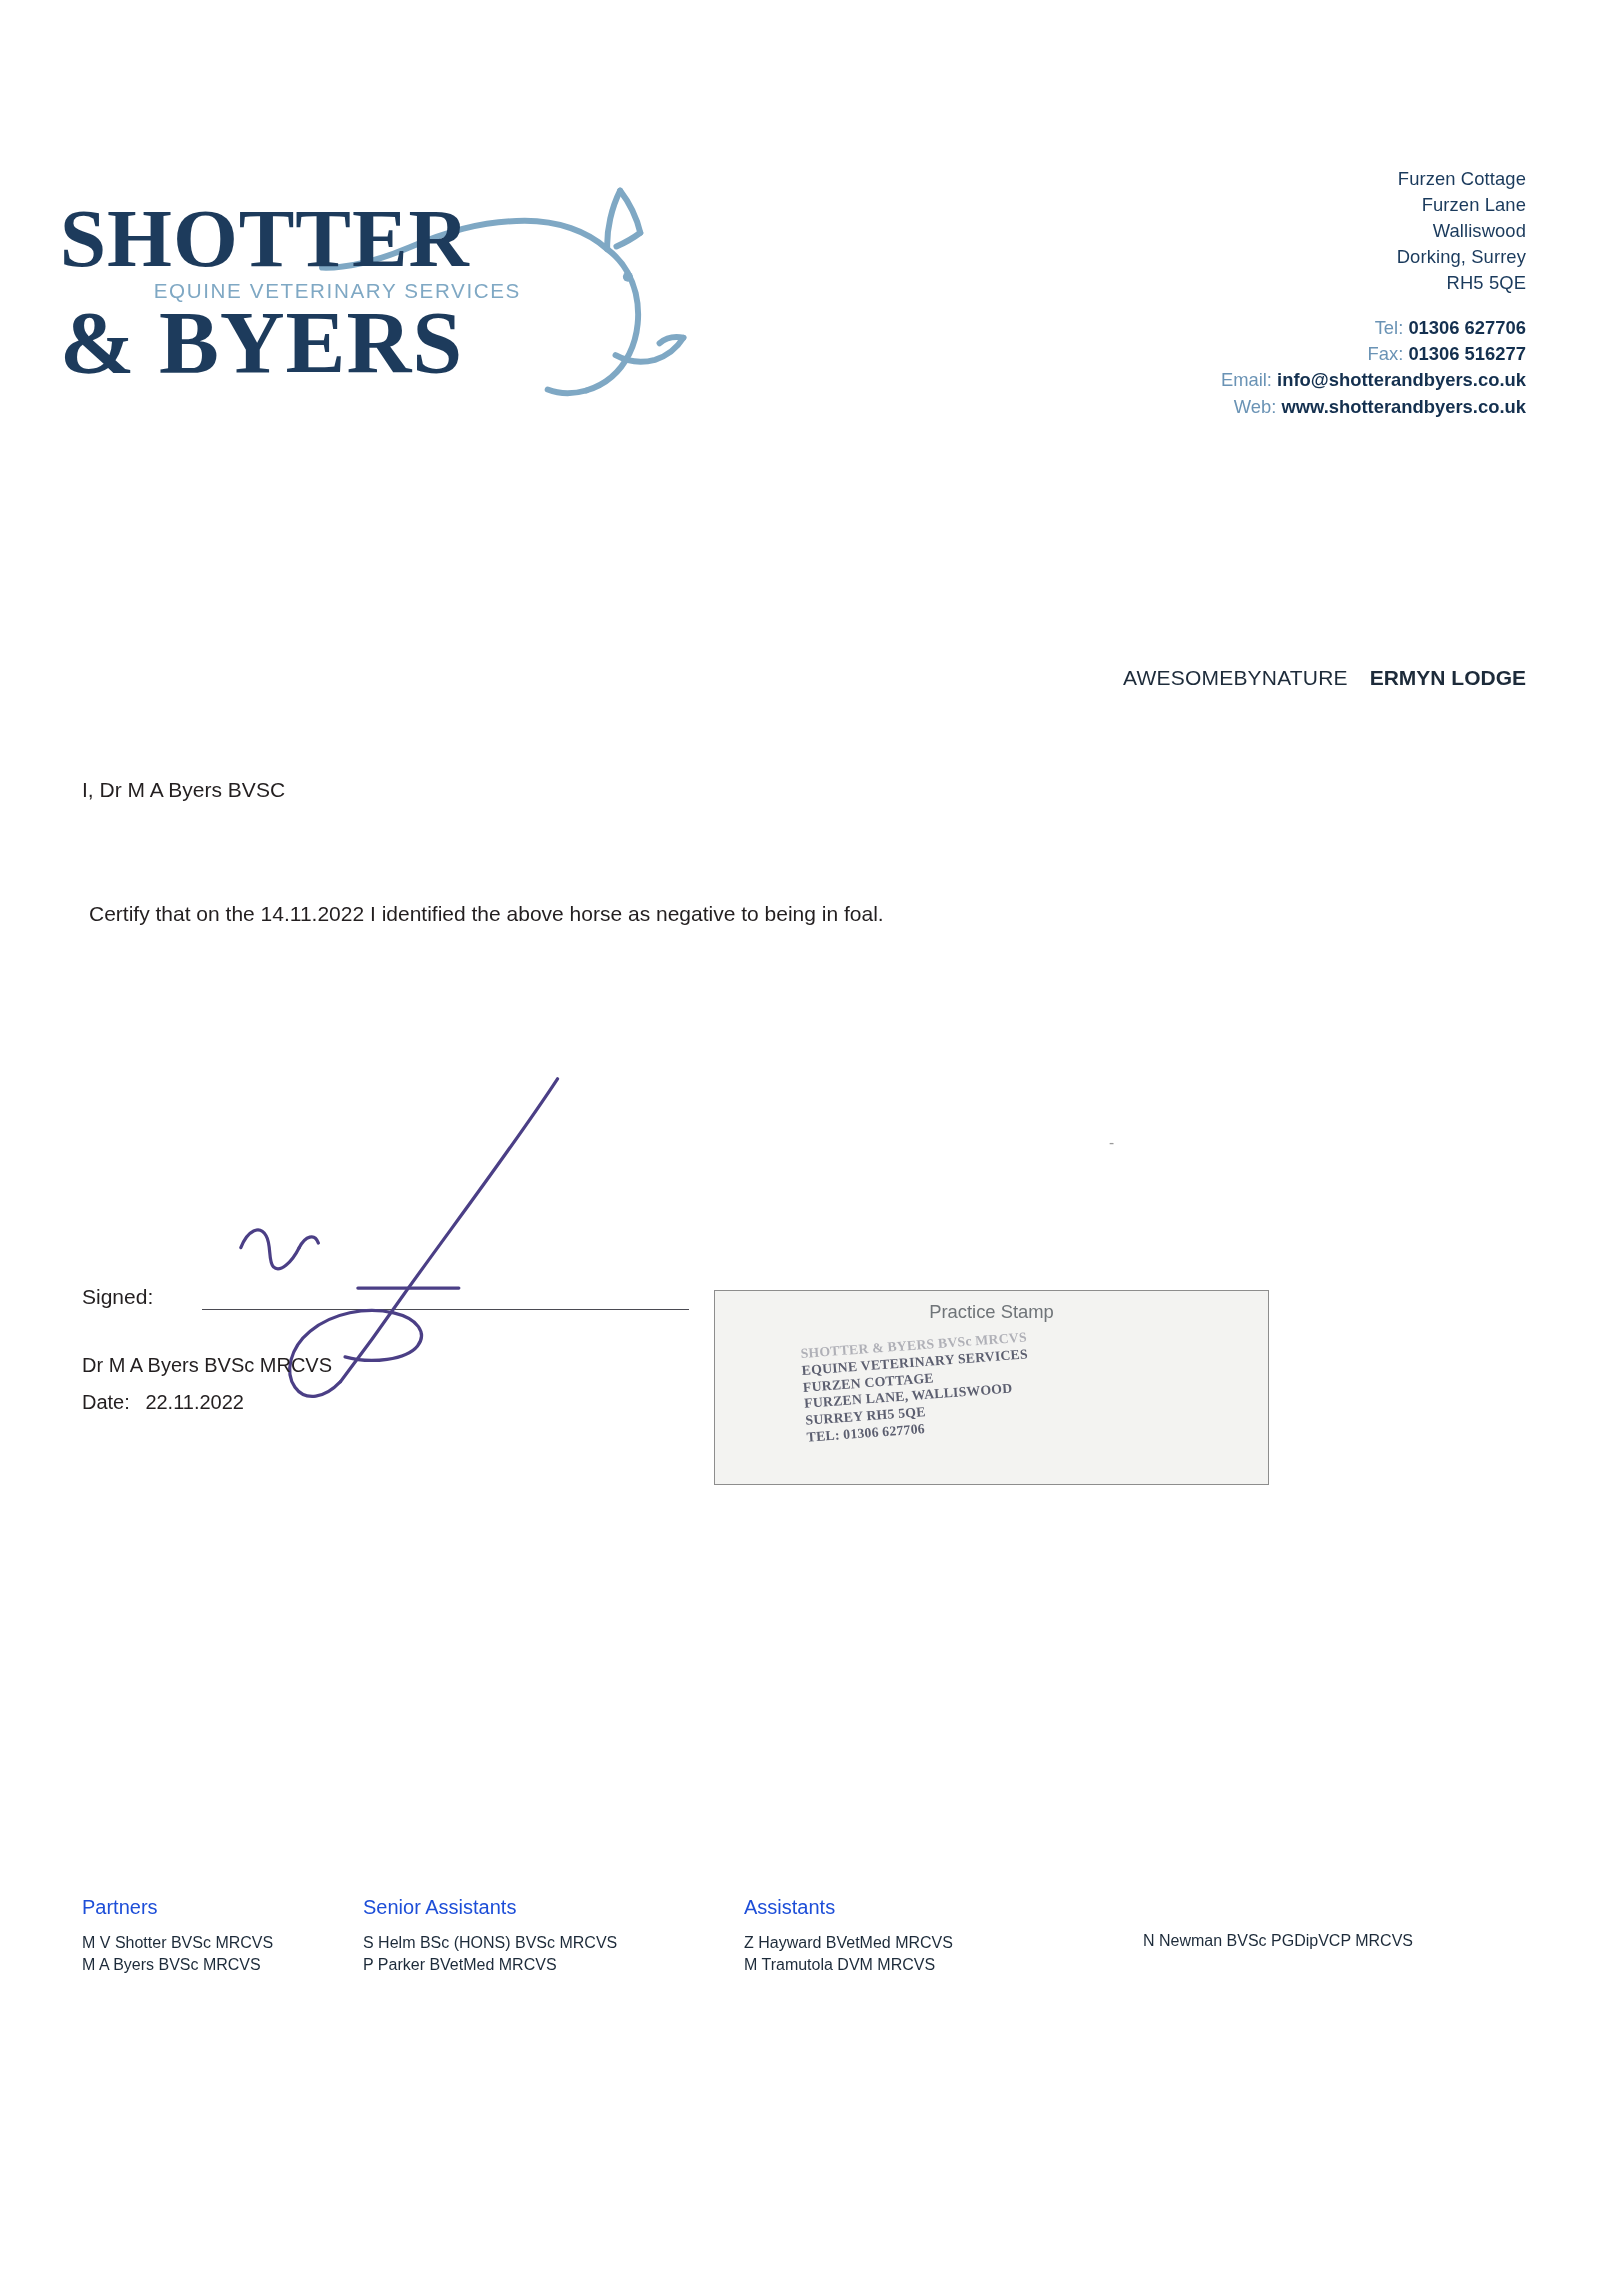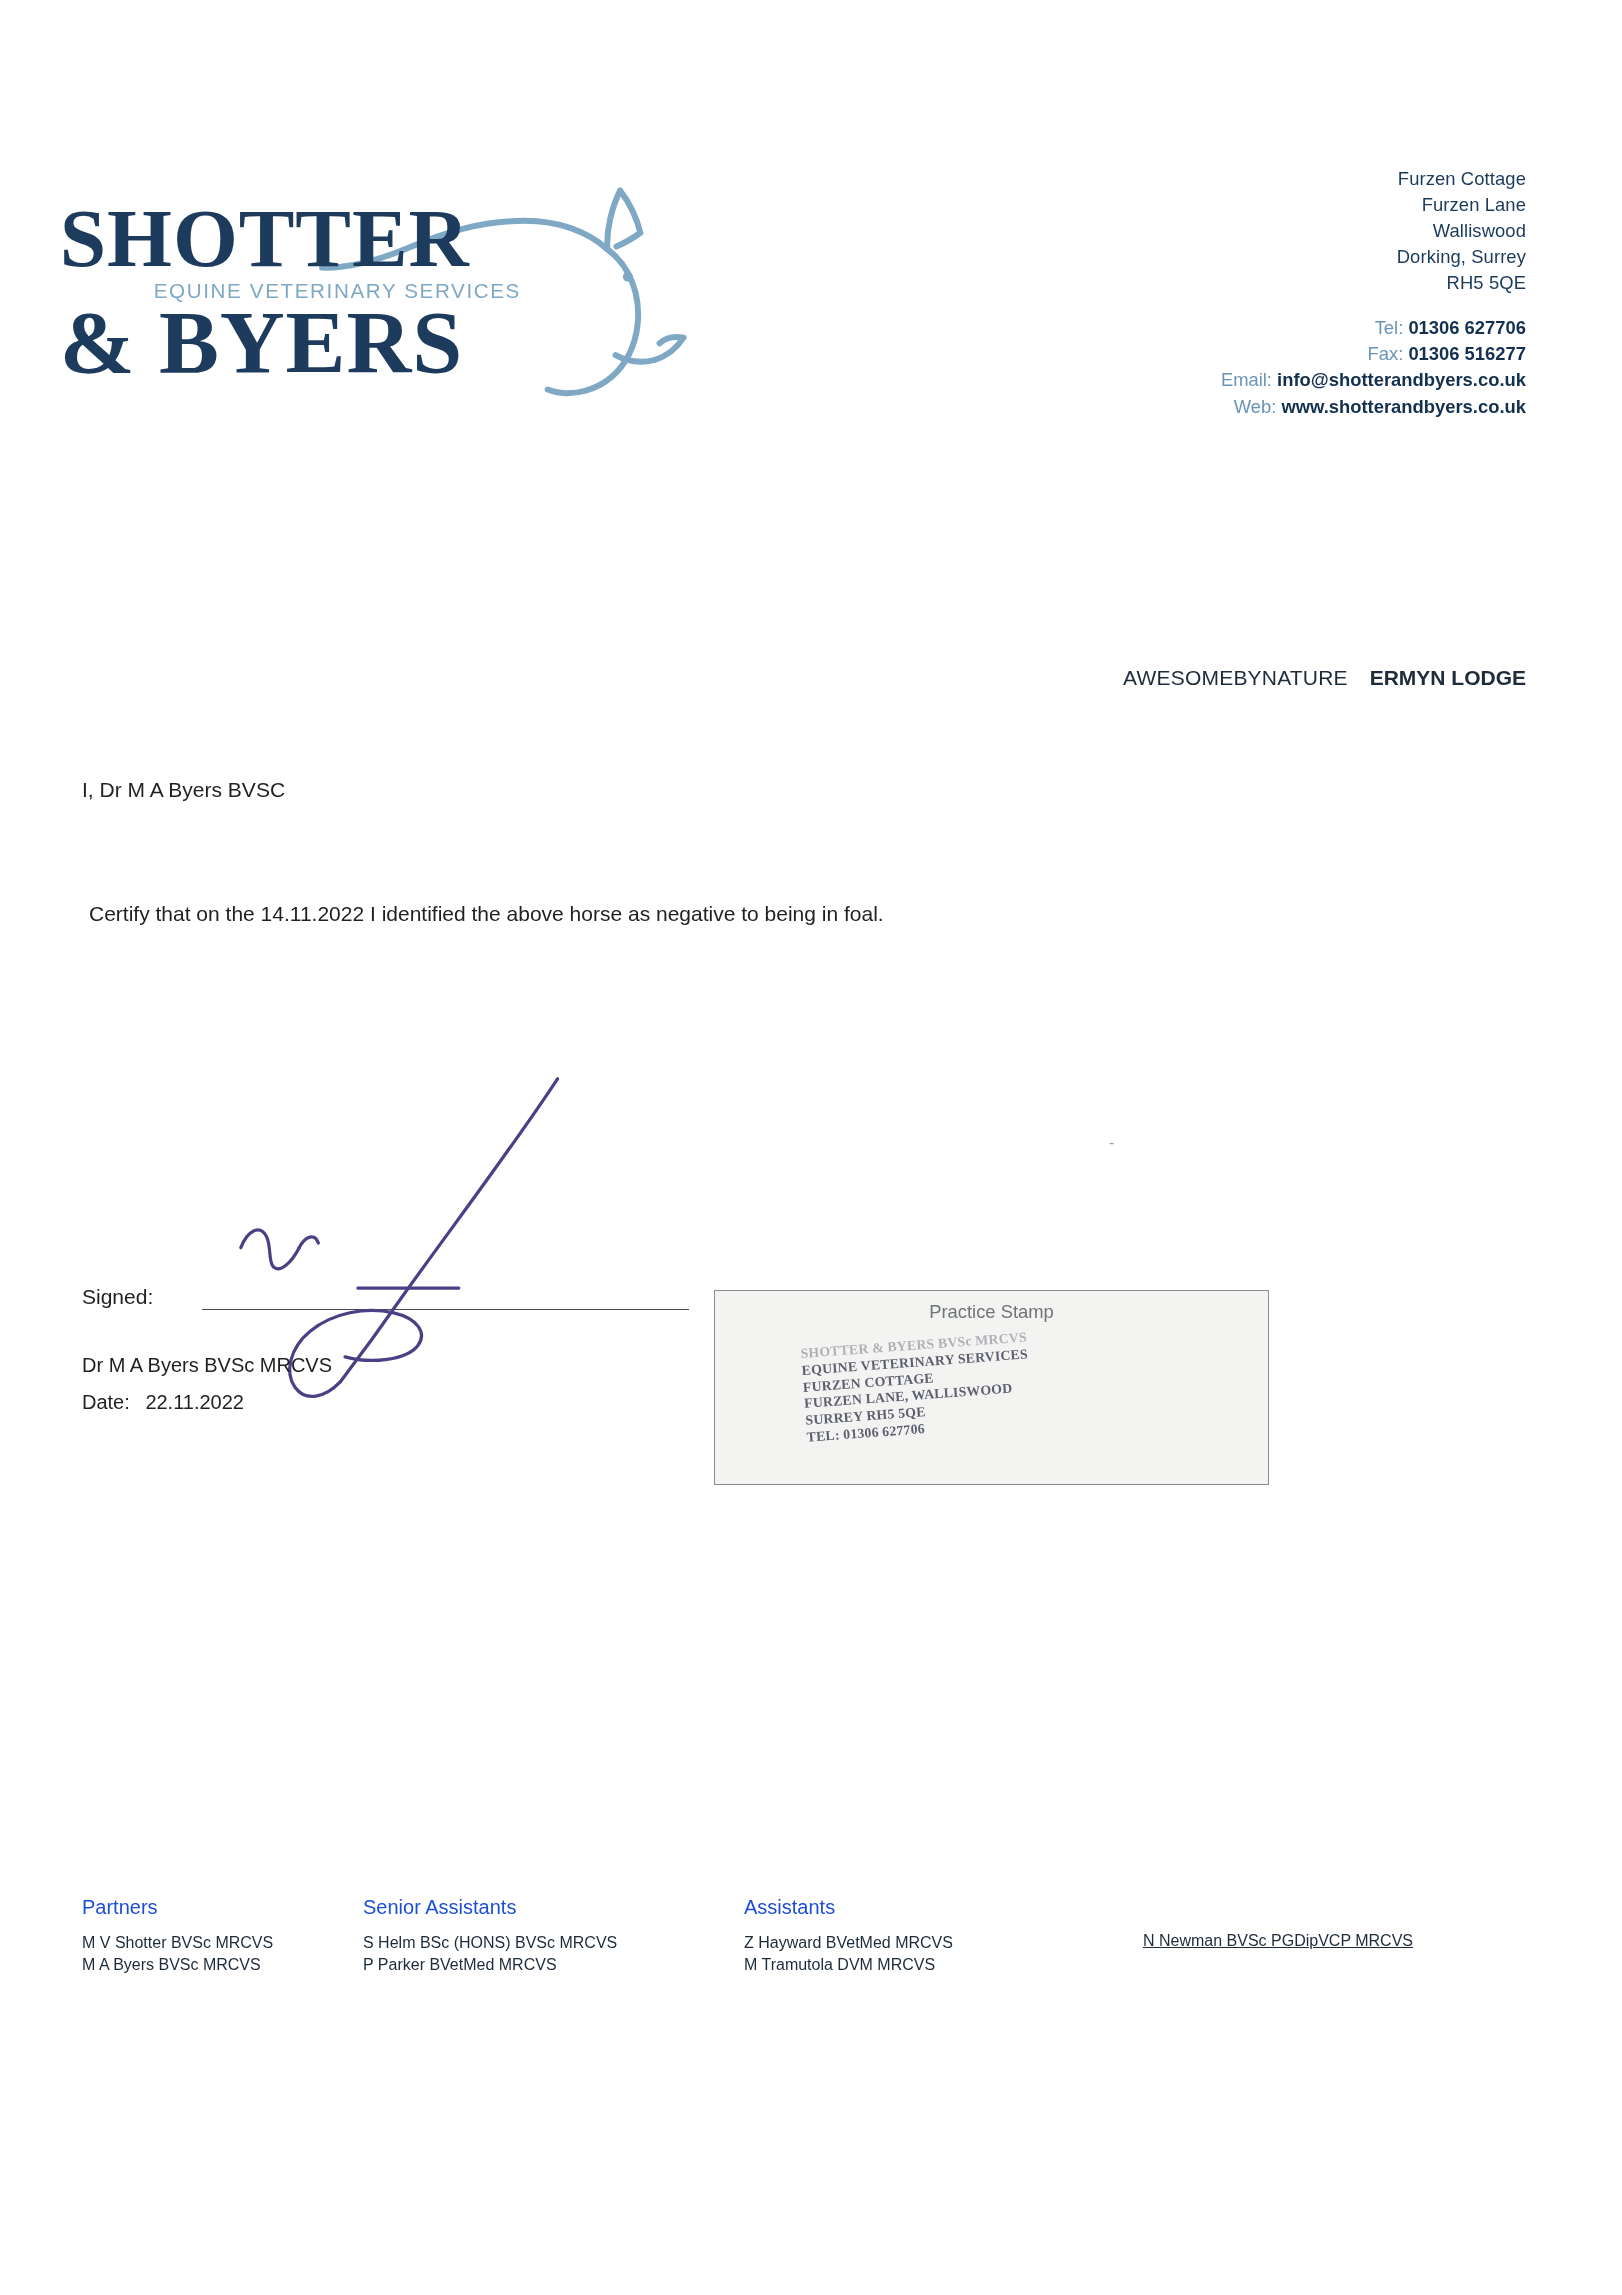--- a/index.html
+++ b/index.html
@@ -216,21 +216,20 @@
     line-height: 1.38;
     white-space: nowrap;
   }
   .footer-extra {
     position: absolute;
     top: 36px;
     left: 1143px;
     font-size: 16px;
     color: #1d2b3a;
     white-space: nowrap;
-    text-decoration: underline;
   }
   .f-col-0 { left: 82px; }
   .f-col-1 { left: 363px; }
   .f-col-2 { left: 744px; }
 
   .marks {
     position: absolute;
     left: 1109px;
     top: 1134px;
     font-size: 15.6px;

